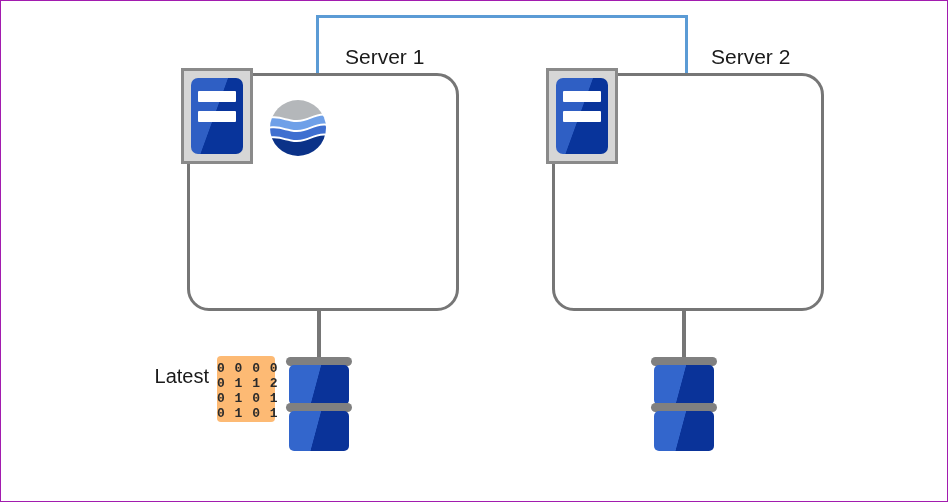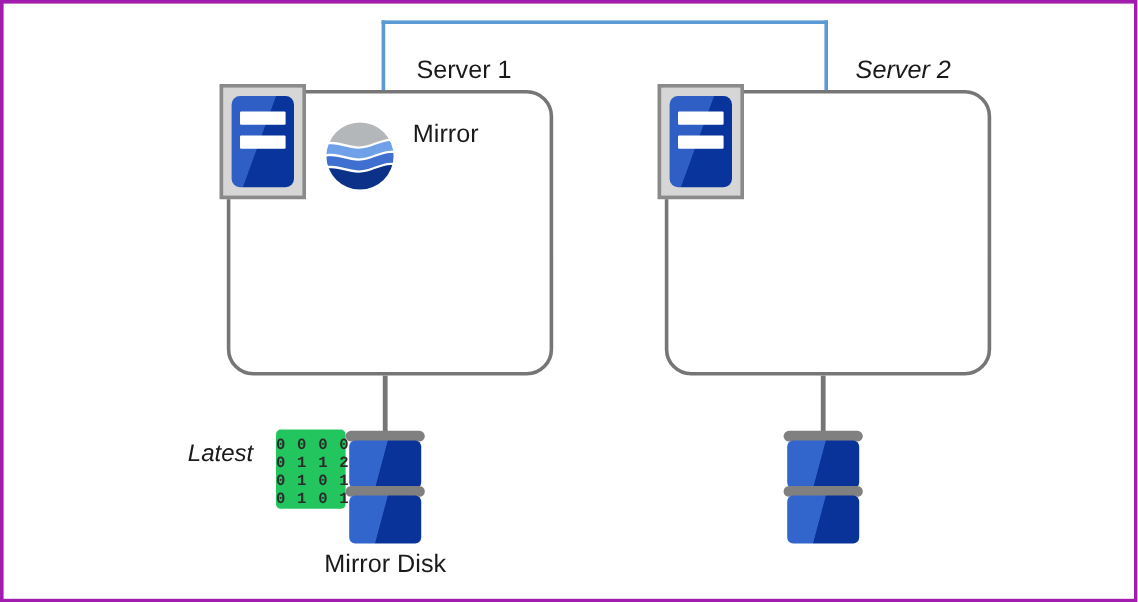--- a/index.html
+++ b/index.html
@@ -9,21 +9,21 @@
   }
   body {
     font-family: "Liberation Sans", sans-serif;
   }
   #canvas {
     position: relative;
     width: 948px;
     height: 502px;
     background: #ffffff;
     box-sizing: border-box;
-    border: 3px solid #a21caf;
+    border: 1px solid #a21caf;
     overflow: hidden;
   }
 
   
   .staple {
     position: absolute;
     left: 315px;
     top: 14px;
     width: 372px;
     height: 60px;
@@ -48,21 +48,21 @@
 
   
   .server-label {
     position: absolute;
     font-size: 21px;
     color: #1a1a1a;
     white-space: nowrap;
     line-height: 1;
   }
   #server1-label { left: 344px; top: 45px; }
-  #server2-label { left: 710px; top: 45px; font-style: italic; }
+  #server2-label { left: 710px; top: 45px; }
 
   
   .server-box {
     position: absolute;
     box-sizing: border-box;
     border: 3px solid #767676;
     border-radius: 22px;
     background: #ffffff;
   }
   #server1-box { left: 186px; top: 72px; width: 272px; height: 238px; }
@@ -156,46 +156,44 @@
   .disk .block.b1 { top: 8px; }
   .disk .block.b2 { top: 54px; }
 
   
   .data-chip {
     position: absolute;
     left: 216px;
     top: 355px;
     width: 58px;
     height: 66px;
-    background: #22c55e;
+    background: #fdba74;
     border-radius: 4px;
     font-family: "Liberation Mono", monospace;
     font-weight: bold;
     font-size: 13px;
     line-height: 15px;
     letter-spacing: 1px;
     color: #2b2b2b;
     padding: 5px 0 0 0;
     box-sizing: border-box;
     text-align: center;
-    margin-left: 11px;
   }
   .data-chip div { white-space: pre; }
 
   
   #latest-data-label {
     position: absolute;
     left: 120px;
     top: 362px;
     width: 88px;
     text-align: right;
     font-size: 20px;
     line-height: 26px;
     color: #1a1a1a;
-    font-style: italic;
   }
   #latest-data-label div { white-space: nowrap; }
 
   
   #mirror-disk-caption {
     position: absolute;
     left: 218px;
     top: 456px;
     width: 200px;
     text-align: center;
@@ -248,21 +246,20 @@
         <rect x="0" y="0" width="58" height="58" fill="#ffffff"></rect>
         <path d="M-4,0 H62 V16 C50,11 40,21 28,21 C17,21 8,14 -4,19 Z" fill="#B4B7BA"></path>
         <path d="M-4,21 C8,16 17,23 28,23 C40,23 50,13 62,18 V26 C50,21 40,31 28,31 C17,31 8,24 -4,29 Z" fill="#6FA0E8"></path>
         <path d="M-4,31 C8,26 17,33 28,33 C40,33 50,23 62,28 V36 C50,31 40,41 28,41 C17,41 8,34 -4,39 Z" fill="#3F6FD0"></path>
         <path d="M-4,41 C8,36 17,43 28,43 C40,43 50,33 62,38 V62 H-4 Z" fill="#0B3288"></path>
       </g>
     </svg>
   </div>
 
   <div class="resource-text">
-    <div>Mirror</div>
   </div>
 
   <div class="stem" id="stem1"></div>
   <div class="stem" id="stem2"></div>
 
   <div class="disk" id="disk1">
     <div class="platter p1"></div>
     <div class="block b1"></div>
     <div class="platter p2"></div>
     <div class="block b2"></div>
@@ -279,15 +276,14 @@
     <div>0 0 0 0</div>
     <div>0 1 1 2</div>
     <div>0 1 0 1</div>
     <div>0 1 0 1</div>
   </div>
 
   <div id="latest-data-label">
     <div>Latest</div>
   </div>
 
-  <div id="mirror-disk-caption">Mirror Disk</div>
 
 </div>
 
 </body></html>

